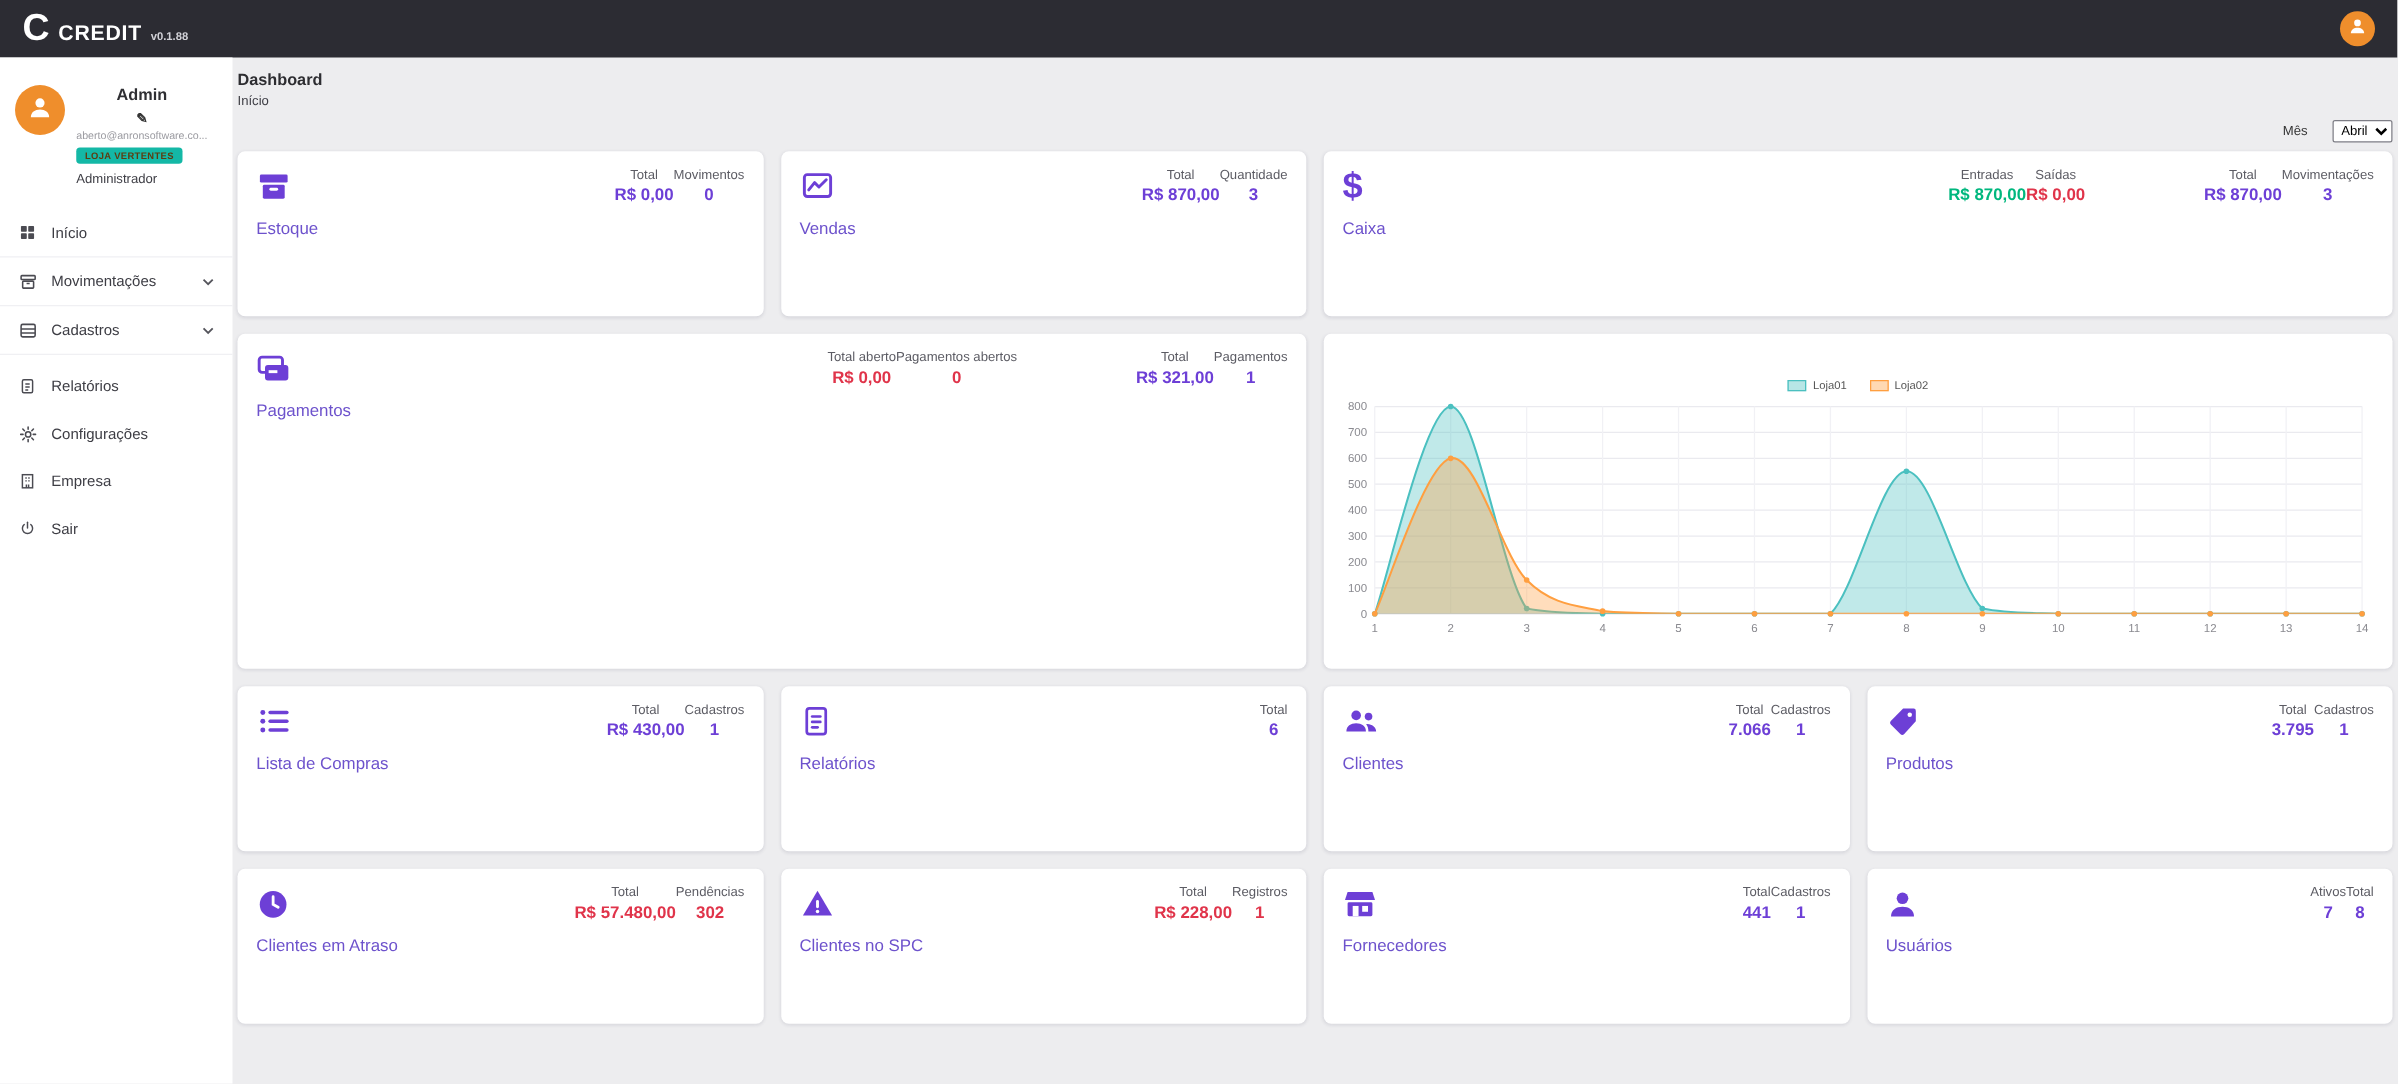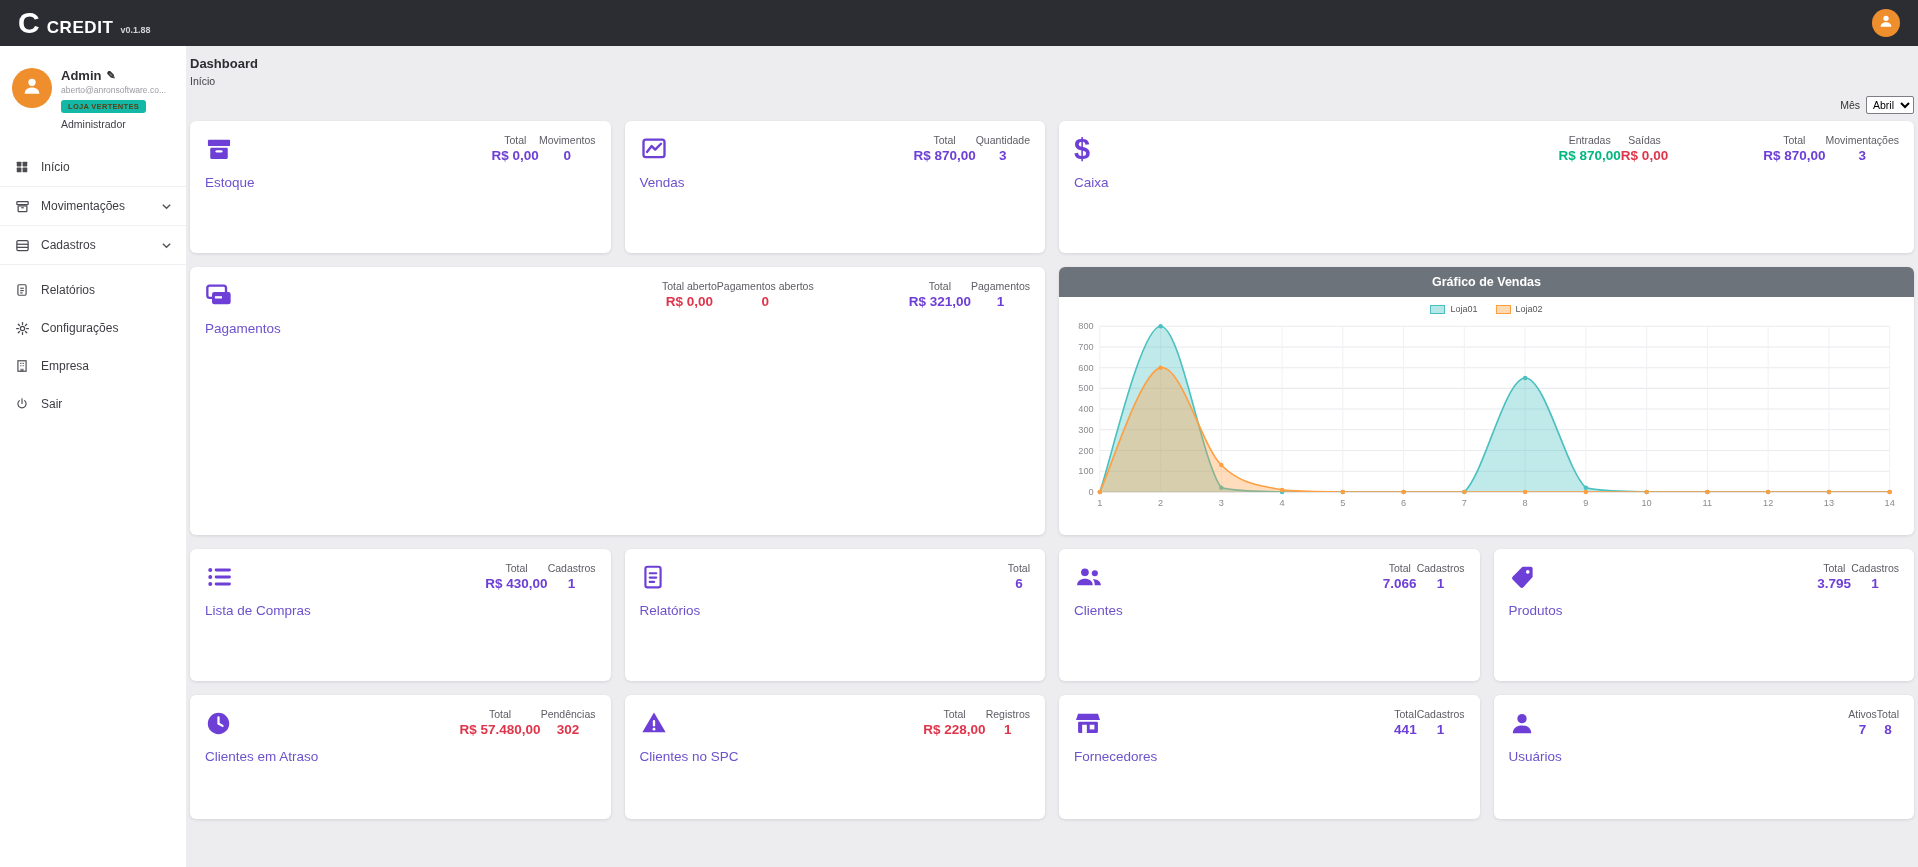--- a/index.html
+++ b/index.html
@@ -19,38 +19,38 @@
   .brand-name{ font-size:17px; font-weight:bold; letter-spacing:.6px; }
   .version{ font-size:9px; color:#d2d2d8; font-weight:bold; }
   .header-avatar{ width:28px; height:28px; border-radius:50%; background:#ef8e2c;
     display:flex; align-items:center; justify-content:center; cursor:pointer; }
   
   .layout{ display:flex; height:821px; }
   aside{ width:186px; background:#fff; flex-shrink:0; padding:12px 0 0; }
   .user-block{ display:flex; gap:9px; padding:10px 12px 14px; }
   .user-avatar-sm{ width:40px; height:40px; border-radius:50%; background:#ef8e2c;
     display:flex; align-items:center; justify-content:center; flex-shrink:0; }
-  .user-name-row{ font-size:13px; font-weight:bold; color:#2f2f33; display:flex; gap:5px; align-items:center;}
+  .user-name-row{ font-size:13px; font-weight:bold; color:#2f2f33; display:flex; gap:5px; align-items:center;flex-direction:column;}
   .pencil{ font-size:11px; color:#333; cursor:pointer; }
   .user-email{ font-size:8.5px; color:#9a9aa0; margin-top:2px; white-space:nowrap; }
   .user-badge{ display:inline-block; background:#14b8a6; color:#5d3c10; font-size:7.5px;
     font-weight:bold; padding:2px 7px; border-radius:3px; margin-top:5px; letter-spacing:.3px; }
   .user-role{ font-size:10.5px; color:#3f3f46; margin-top:5px; }
   nav{ margin-top:4px; }
   .nav-item{ display:flex; align-items:center; gap:11px; padding:11px 14px;
     font-size:12px; color:#3d3d44; cursor:pointer; }
   .nav-item.b-top{ border-top:1px solid #f0f0f3; }
   .nav-item.b-bot{ border-bottom:1px solid #f0f0f3; }
   .nav-icon{ width:16px; height:16px; color:#4b4b52; display:flex; align-items:center; justify-content:center; }
   .nav-chevron{ margin-left:auto; color:#55555c; display:flex; }
   
   main{ flex:1; padding:10px 4px; overflow:hidden; }
   .page-title{ font-size:13px; font-weight:bold; color:#2d2d31; }
   .page-sub{ font-size:10.5px; color:#3f3f46; margin-top:4px; }
-  .month-row{ display:flex; justify-content:flex-end; align-items:center; gap:6px;
+  .month-row{ display:flex; justify-content:flex-end; align-items:center; gap:20px;
     margin:9px 0 7px; font-size:10.5px; color:#333; }
   .month-row select{ font-size:10.5px; padding:1px 2px; border:1px solid #7e7e86;
     border-radius:2px; background:#fff; font-family:"Liberation Sans",sans-serif; }
   
   .grid{ display:grid; grid-template-columns:repeat(4,1fr);
     grid-template-rows:132px 268px 132px 124px; gap:14px; }
   .card{ background:#fff; border-radius:6px; box-shadow:0 1px 3px rgba(40,40,70,.12);
     padding:13px 15px; display:flex; justify-content:space-between; align-items:flex-start; cursor:pointer; }
   .span2{ grid-column:span 2; }
   .card-left{ display:flex; flex-direction:column; gap:11px; align-items:flex-start; }
@@ -61,21 +61,21 @@
   .stat-col{ display:flex; text-align:center; }
   .stat{ margin-bottom:8px; }
   .stat-label{ font-size:10.5px; color:#5c5c64; }
   .stat-value{ font-size:13.5px; font-weight:bold; margin-top:2px; }
   .v-purple{ color:#6d3fd6; } .v-green{ color:#00b77e; } .v-red{ color:#e0344a; }
   
   .chart-card{ padding:0; display:block; overflow:hidden; cursor:default; }
   .chart-header{ background:#6d737b; color:#fff; font-size:12.5px; font-weight:bold;
     text-align:center; padding:8px 0; }
   .chart-legend{ display:flex; justify-content:center; align-items:center; gap:18px;
-    font-size:9px; color:#555; padding:7px 0 0; }
+    font-size:9px; color:#555; padding:7px 0 0;margin-top:29px; }
   .legend-item{ display:flex; align-items:center; }
   .legend-box{ display:inline-block; width:15px; height:9px; border:1px solid #999;
     margin-right:5px; background:#eee; }
   #sales-chart{ padding:2px 10px 2px 6px; }
   #sales-chart svg{ display:block; width:100%; }
 </style>
 </head>
 <body>
 
 <header class="top-header">
@@ -333,21 +333,20 @@
               </div>
             <div class="stat">
                 <div class="stat-label">Pagamentos</div>
                 <div class="stat-value v-purple">1</div>
               </div>
           </div>
         </div>
       </div>
 
       <div class="card span2 chart-card">
-        <div class="chart-header">Gráfico de Vendas</div>
         <div class="chart-legend">
           <span class="legend-item">
               <span class="legend-box" style="background: rgba(75, 192, 192, 0.4); border-color: rgb(75, 192, 192);"></span>
               <span>Loja01</span>
             </span>
           <span class="legend-item">
               <span class="legend-box" style="background: rgba(255, 159, 64, 0.4); border-color: rgb(255, 159, 64);"></span>
               <span>Loja02</span>
             </span>
         </div>

